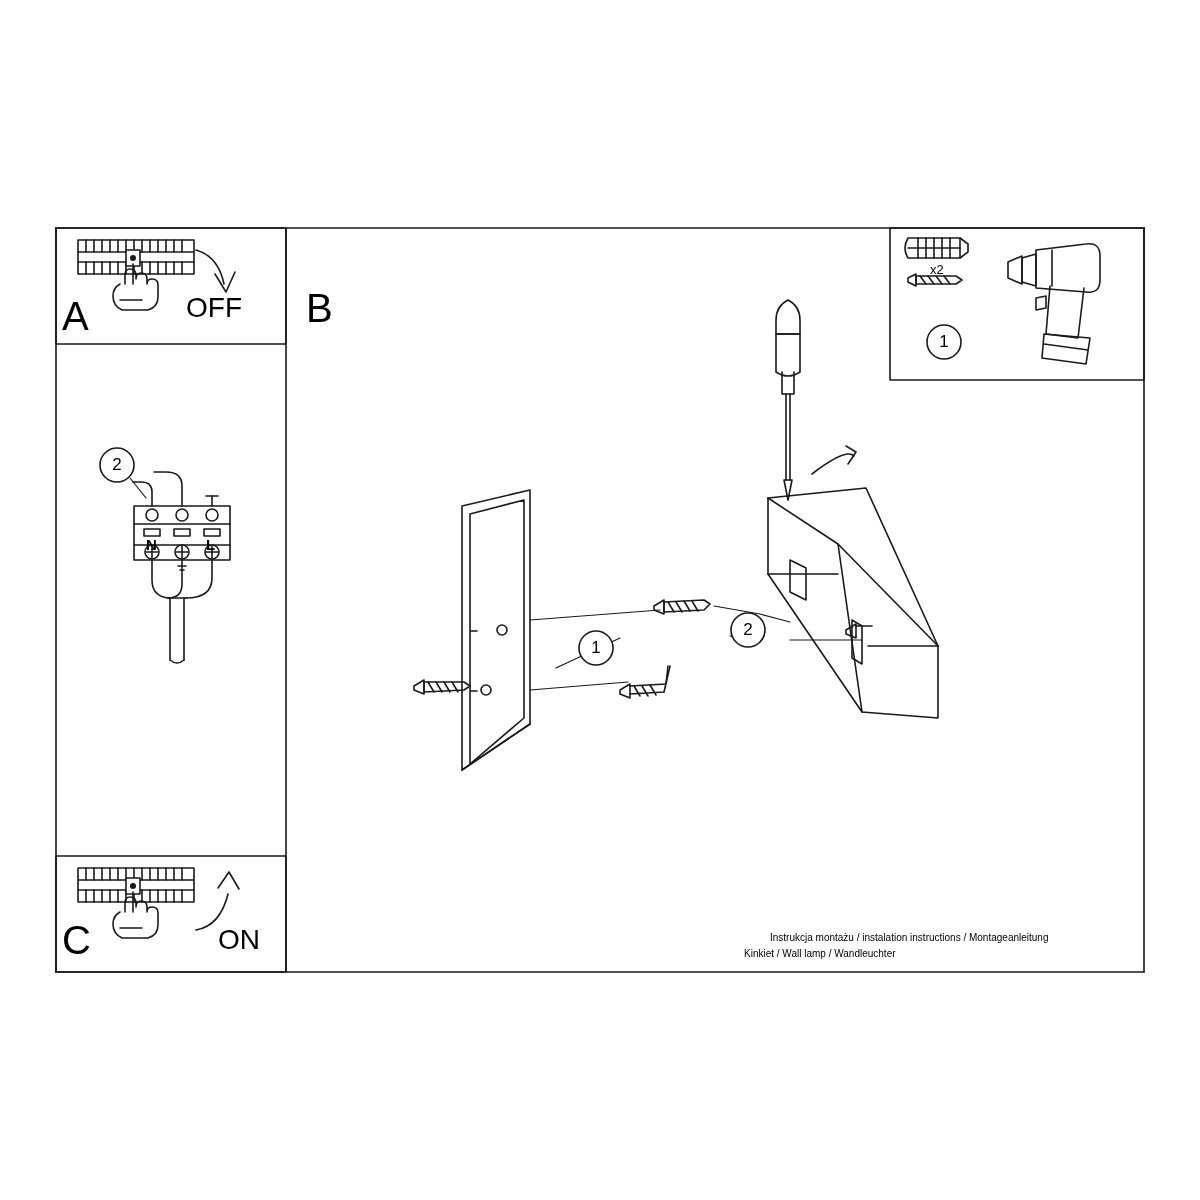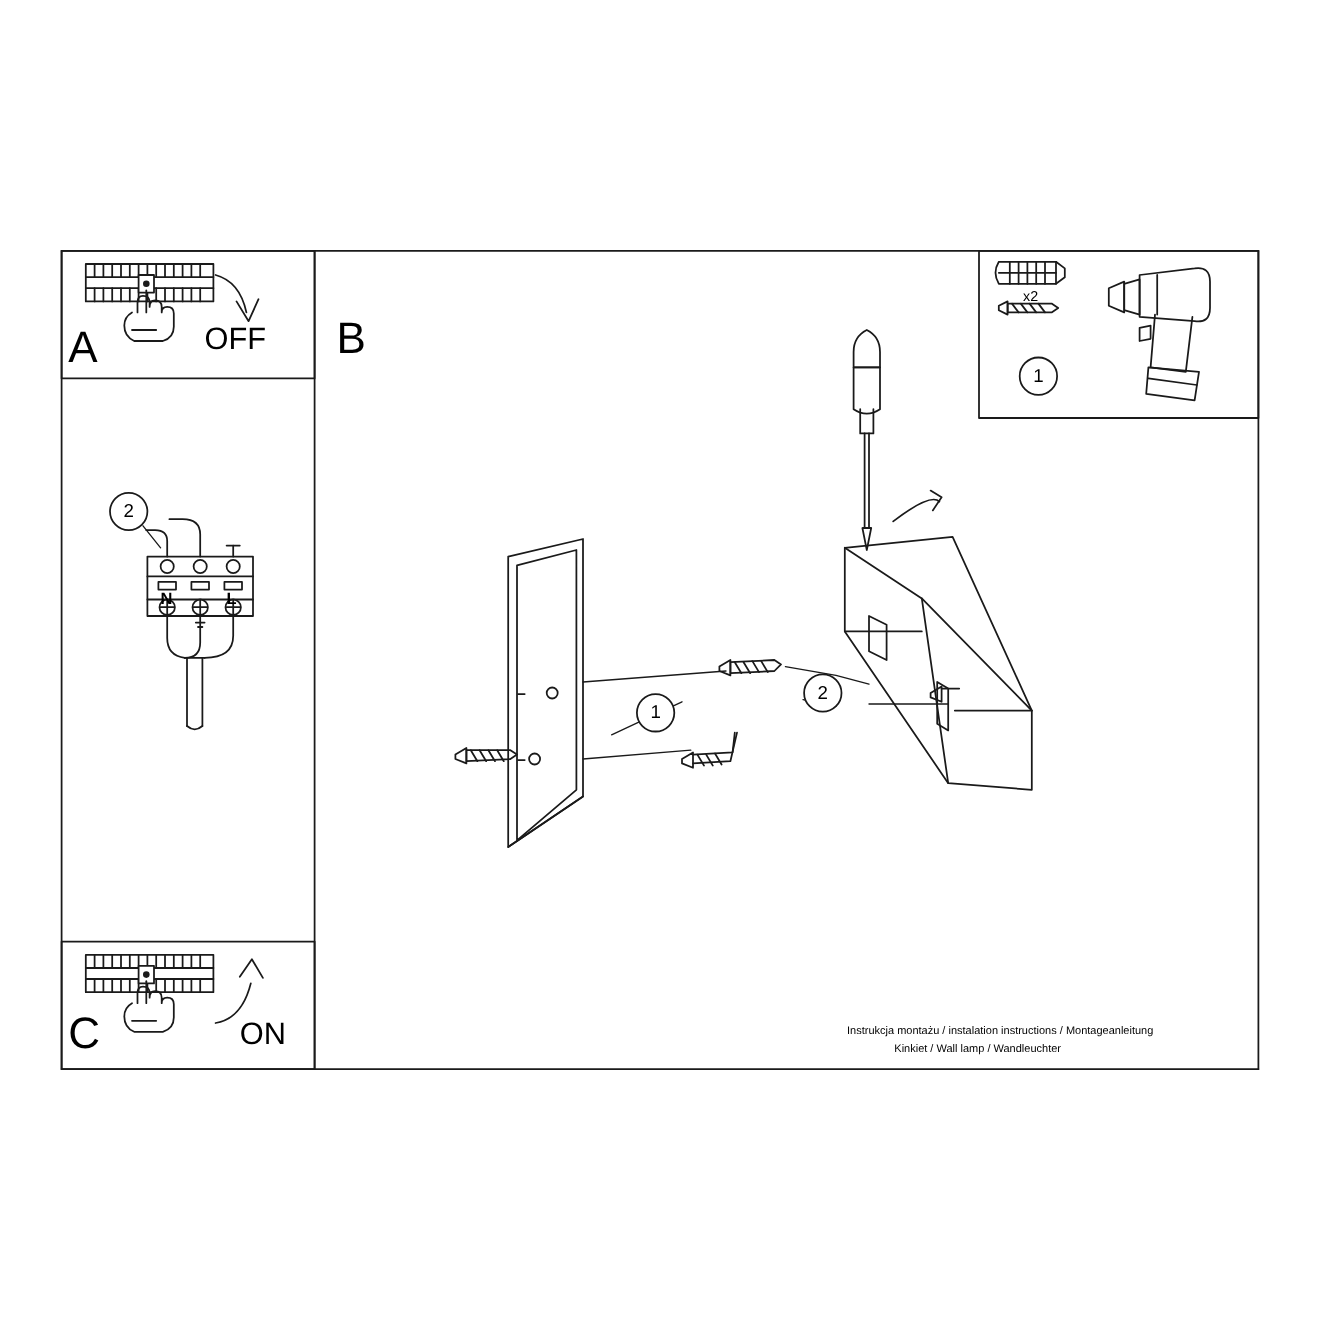--- a/index.html
+++ b/index.html
@@ -284,15 +284,15 @@
 
   <div class="lbl callout-num" style="left:934px; top:332px; width:20px;">1</div>
   <div class="lbl qty" style="left:930px; top:262px;">x2</div>
 
   <div class="lbl callout-num" style="left:107px; top:455px; width:20px;">2</div>
 
   <div class="lbl terminal-letter" style="left:146px; top:536px;">N</div>
   <div class="lbl terminal-letter" style="left:206px; top:536px;">L</div>
 
   <div class="lbl footer-line" style="left:770px; top:928px;">Instrukcja montażu / instalation instructions / Montageanleitung</div>
-  <div class="lbl footer-line" style="left:813px; top:944px;">Kinkiet / Wall lamp / Wandleuchter</div>
+  <div class="lbl footer-line" style="left:744px; top:944px;">Kinkiet / Wall lamp / Wandleuchter</div>
 
 </div>
 
 </body></html>

